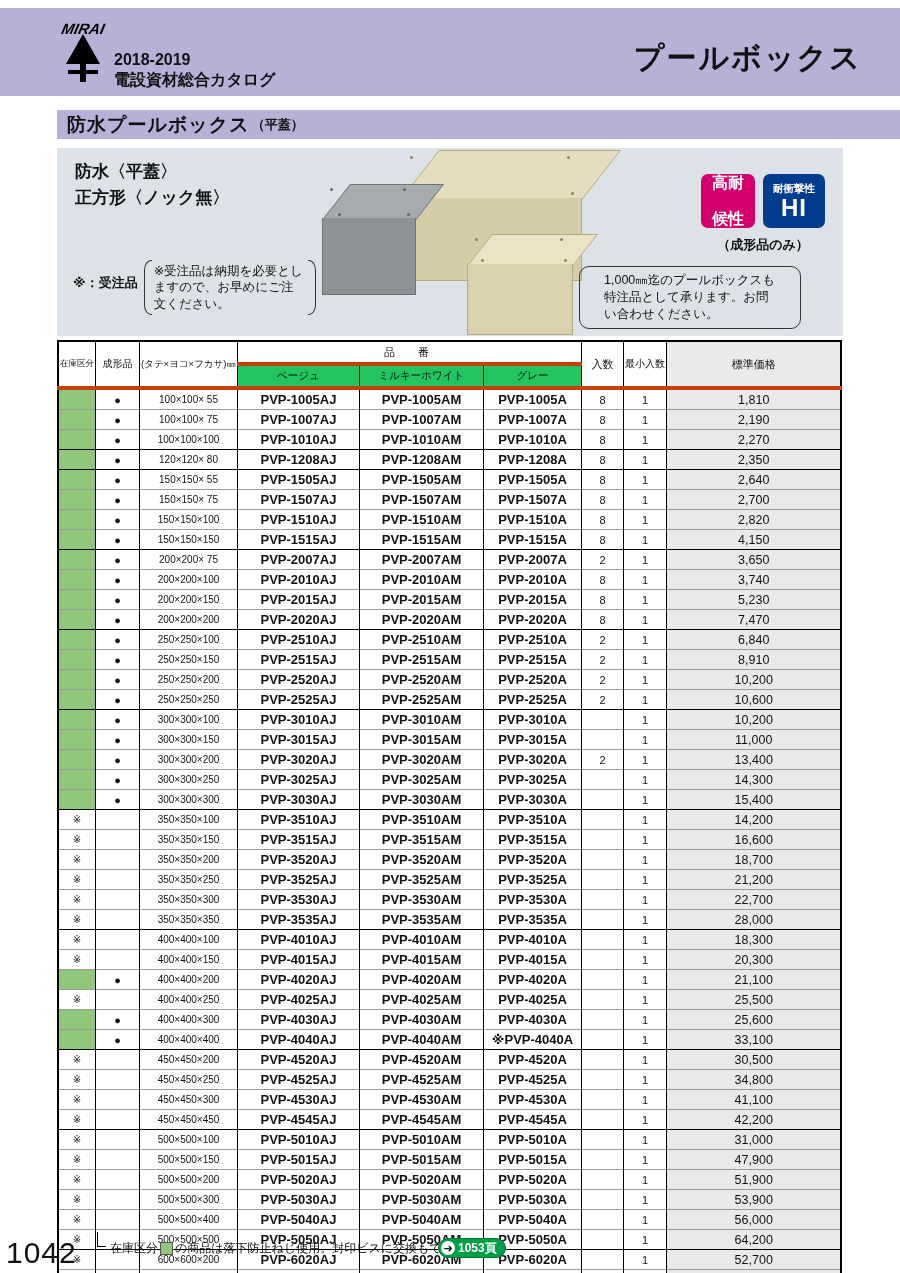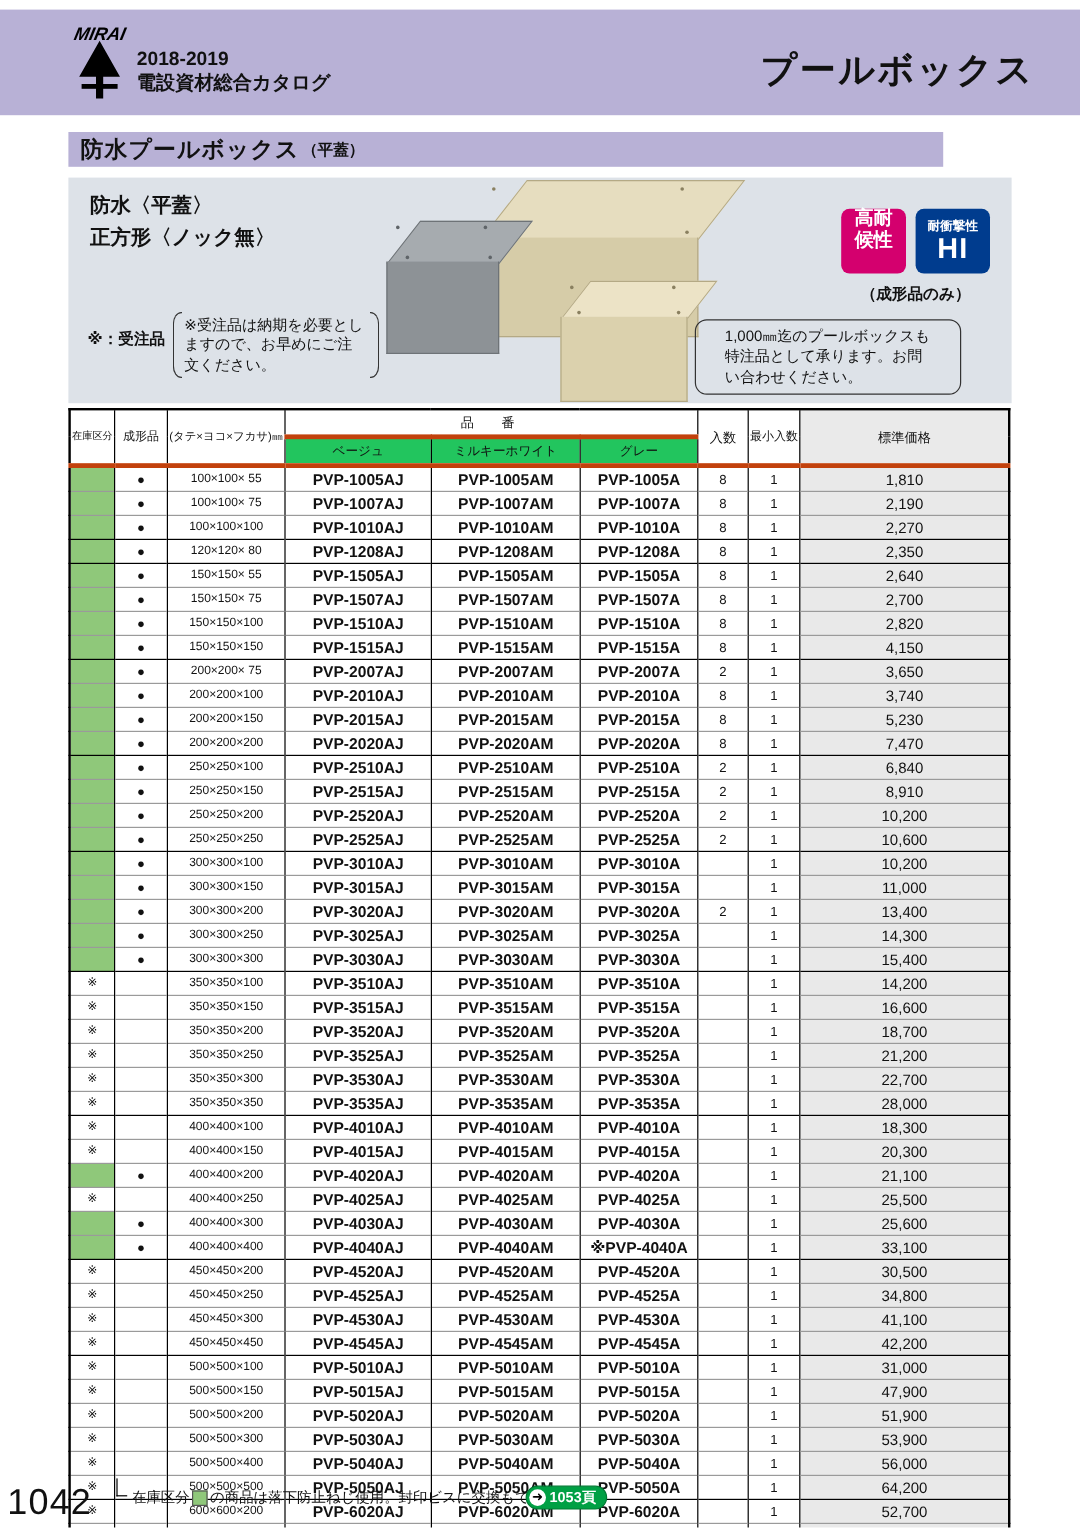--- a/index.html
+++ b/index.html
@@ -7,26 +7,26 @@
     width:900px;height:1273px;position:relative;background:#fff;
     font-family:"Liberation Sans","DejaVu Sans",sans-serif;color:#111;
     overflow:hidden;
   }
   
   .top-band{position:absolute;top:8px;left:0;width:900px;height:88px;background:#b8b1d6;}
   .logo-wrap{position:absolute;left:60px;top:12px;display:flex;align-items:flex-start;gap:8px;}
   .logo-mark{width:46px;height:66px;position:relative;}
   .logo-mirai{position:absolute;left:2px;top:0;font-weight:bold;font-style:italic;
     font-size:15px;letter-spacing:0;transform:skewX(-12deg);color:#000;}
-  .logo-text{margin-top:20px;line-height:1.25;}
+  .logo-text{margin-top:30px;line-height:1.25;}
   .logo-years{font-weight:bold;font-size:16px;}
   .logo-catalog{font-weight:bold;font-size:16px;}
   .page-title{position:absolute;right:38px;top:30px;font-size:30px;font-weight:bold;letter-spacing:2px;}
   
-  .section-bar{position:absolute;top:110px;left:57px;width:729px;height:29px;display:flex;}
+  .section-bar{position:absolute;top:110px;left:57px;width:843px;height:29px;display:flex;}
   .section-left{flex:1;background:#b8b1d6;display:flex;align-items:center;padding-left:10px;}
   .section-title{font-size:19px;font-weight:bold;letter-spacing:1px;}
   .section-title-suffix{font-size:13px;font-weight:bold;margin-left:2px;}
   .section-right{width:400px;background:#00a044;color:#fff;display:flex;align-items:center;
     justify-content:flex-end;padding-right:6px;gap:4px;}
   .compliance-text{font-size:10.5px;font-weight:bold;white-space:nowrap;transform:scaleX(.92);transform-origin:right;}
   .s-icon{width:18px;height:18px;border-radius:50%;background:#fff;color:#00a044;
     display:inline-flex;align-items:center;justify-content:center;font-weight:bold;
     font-style:italic;font-size:13px;flex:0 0 auto;}
   .compliance-suffix{font-size:10.5px;font-weight:bold;white-space:nowrap;}
@@ -55,21 +55,21 @@
   .gray-box .top{top:0;height:34px;background:#a6abaf;border:1px solid #6e7377;}
   .gray-box .front{top:34px;height:76px;background:#8d9296;border:1px solid #6e7377;border-top:none;}
   .beige-small{left:185px;top:86px;width:104px;height:100px;}
   .beige-small .top{top:0;height:30px;background:#ece3c6;border:1px solid #b4a985;}
   .beige-small .front{top:30px;height:70px;background:#dbd1ad;border:1px solid #b4a985;border-top:none;}
   .screw{position:absolute;width:3px;height:3px;border-radius:50%;background:#8a8060;}
   
   .badges{position:absolute;right:15px;top:26px;width:130px;text-align:center;}
   .badge-row{display:flex;gap:8px;justify-content:center;}
   .badge-weather{width:54px;height:54px;background:#d4006e;color:#fff;border-radius:7px;
-    display:flex;flex-direction:column;align-items:center;justify-content:flex-start;
+    display:flex;flex-direction:column;align-items:center;justify-content:space-between;
     font-size:16px;font-weight:bold;line-height:1.15;}
   .badge-impact{width:62px;height:54px;background:#003c8e;color:#fff;border-radius:7px;
     display:flex;flex-direction:column;align-items:center;justify-content:center;}
   .badge-impact .lbl{font-size:10.5px;font-weight:bold;}
   .badge-impact .val{font-size:24px;font-weight:bold;letter-spacing:1px;line-height:1;}
   .badge-caption{margin-top:8px;font-size:13px;font-weight:bold;}
   .callout{position:absolute;right:42px;top:118px;width:172px;border:1px solid #333;
     border-radius:10px;padding:5px 24px;font-size:12.5px;line-height:1.35;}
   
   .table-wrap{position:absolute;top:340px;left:57px;}

